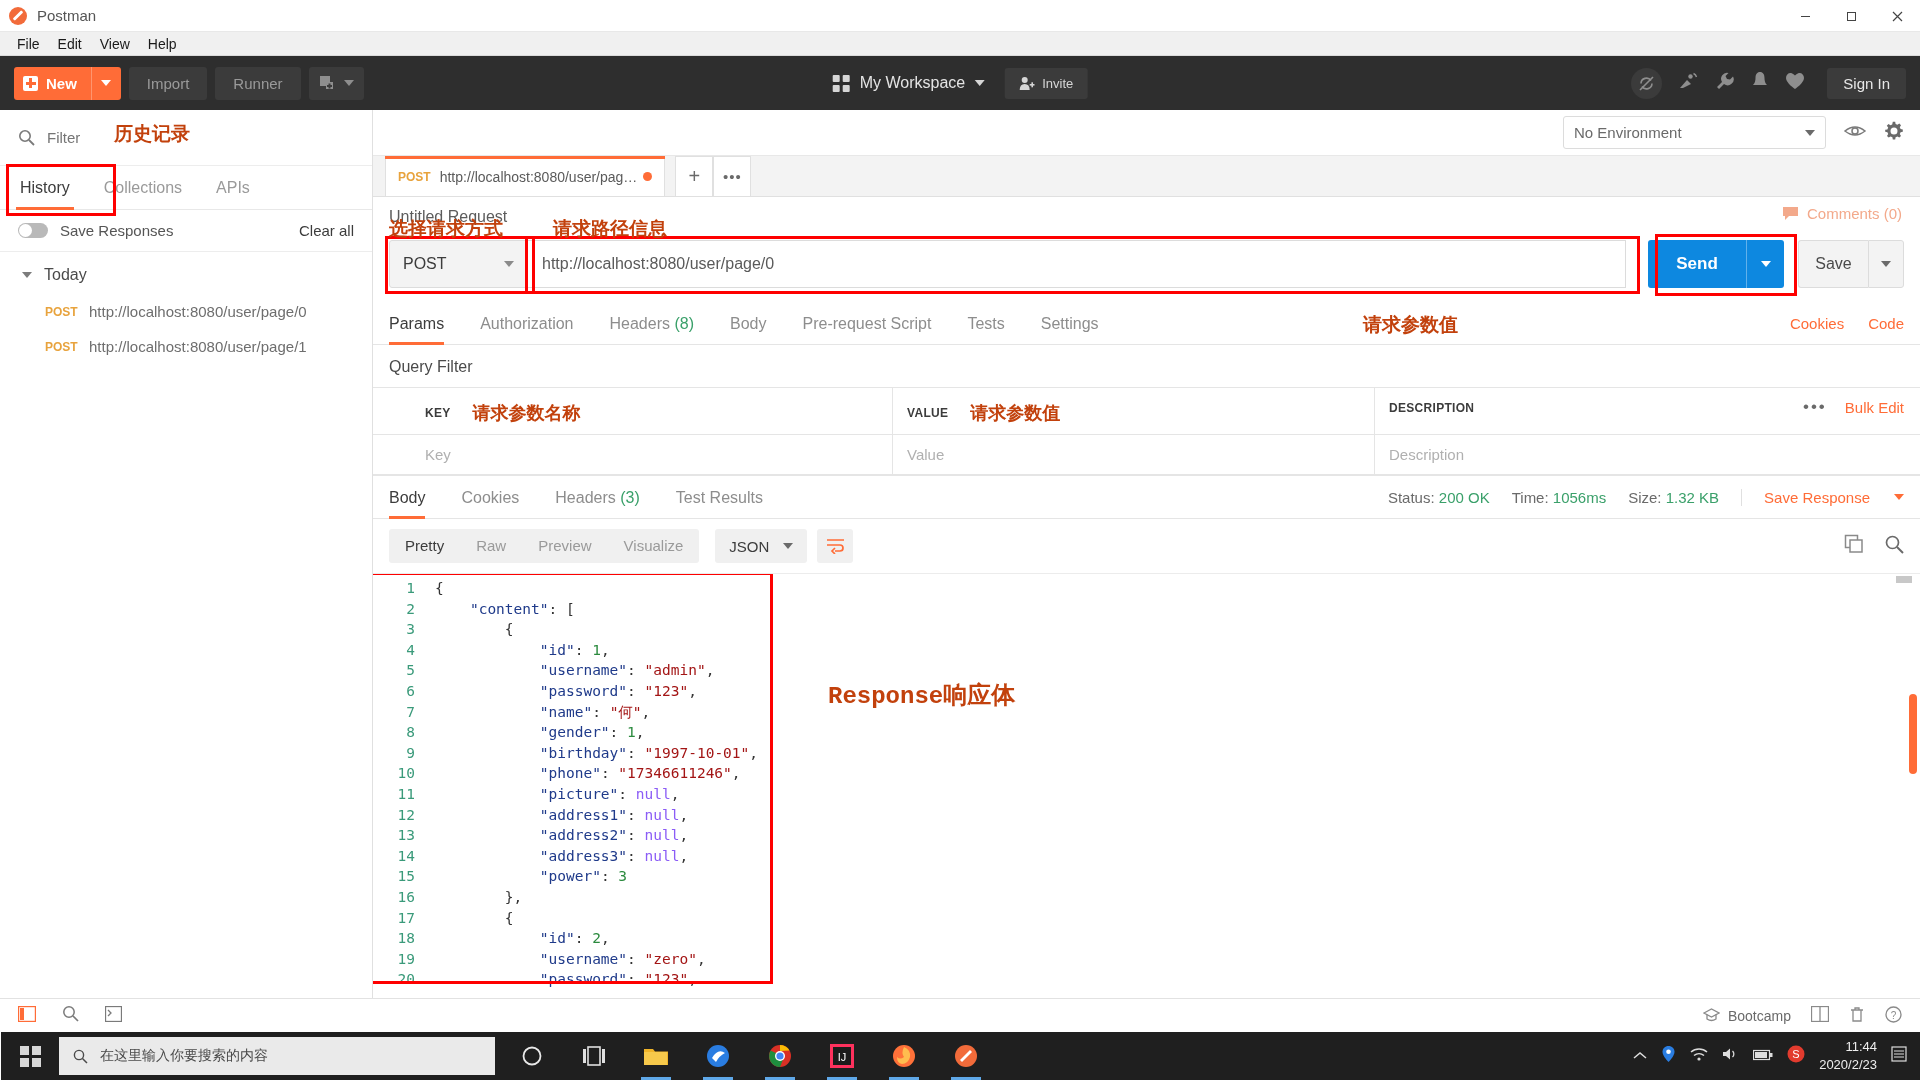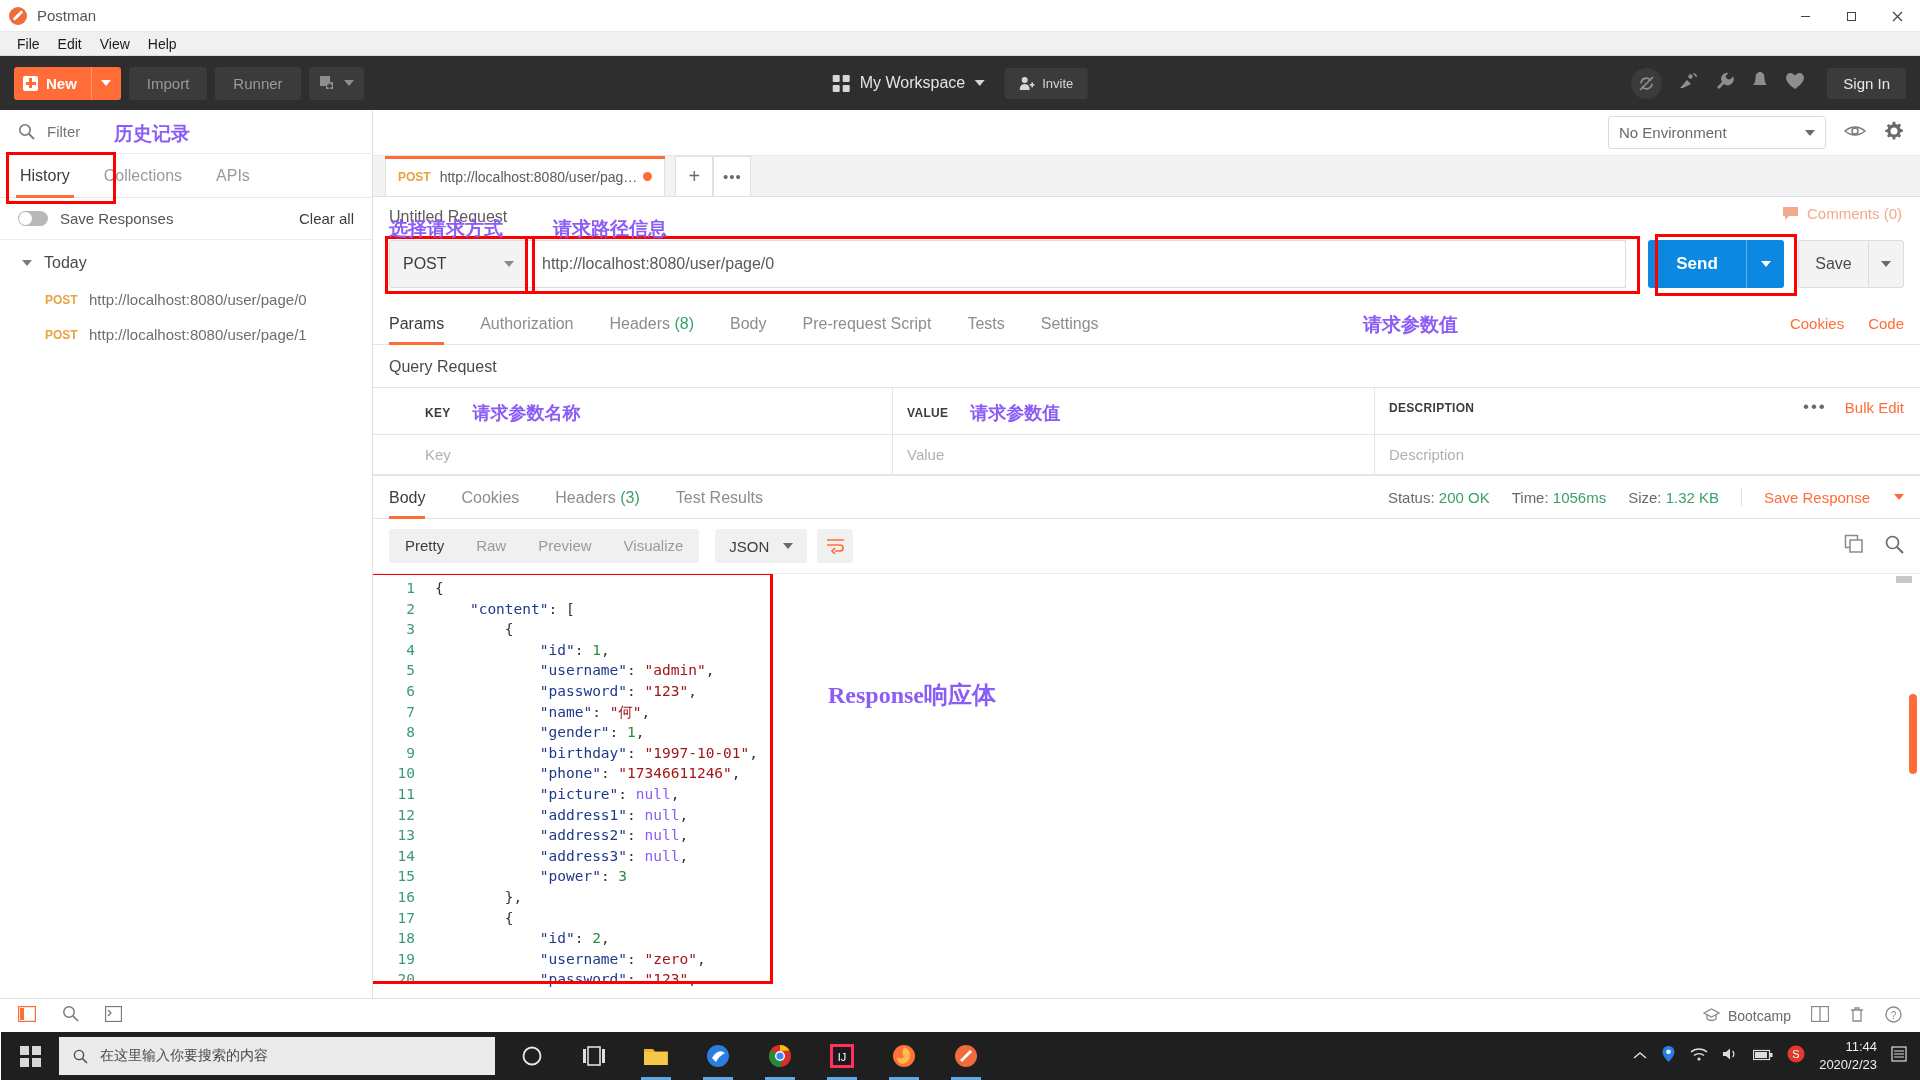--- a/index.html
+++ b/index.html
@@ -106,30 +106,30 @@
     background: #3b3b3b; color: #e8e8e8; font-size: 15px; padding: 7px 16px;
     border-radius: 3px; margin-left: 6px;
   }
 
   
   .app-body { display: flex; height: calc(1080px - 32px - 24px - 54px - 34px - 48px); }
 
   
   .sidebar { width: 373px; border-right: 1px solid #e0e0e0; background: #fff; position: relative; }
   .filter-row {
-    height: 44px; display: flex; align-items: center; padding: 0 18px;
+    height: 56px; display: flex; align-items: center; padding: 0 18px;
     border-bottom: 1px solid #ededed; position: relative;
   }
   .filter-input {
     border: none; outline: none; font-size: 15px; color: #9b9b9b; margin-left: 12px; flex: 1;
     background: transparent; font-family: inherit;
   }
   .ann-red {
-    color: #8b5cf6; font-weight: bold; font-size: 19px; position: absolute;
-    font-family: Liberation Serif, serif; white-space: nowrap; z-index: 60;
+    color: #c2410c; font-weight: bold; font-size: 19px; position: absolute;
+    font-family: Liberation Mono, monospace; white-space: nowrap; z-index: 60;
   }
   .side-tabs { display: flex; border-bottom: 1px solid #e8e8e8; position: relative; }
   .side-tab {
     padding: 13px 0 12px; margin-right: 34px; font-size: 16px; color: #9a9a9a; position: relative;
   }
   .side-tab:first-child { margin-left: 20px; }
   .side-tab.active { color: #3c3c3c; }
   .side-tab.active::after {
     content:""; position:absolute; left:-4px; right:-4px; bottom:-1px; height:3px; background:#ff6c37;
   }
@@ -156,21 +156,21 @@
   .hist-method { font-size: 12px; font-weight: bold; color: #e8a33d; width: 44px; }
   .hist-url { font-size: 15px; color: #6e6e6e; }
 
   
   .main { flex: 1; display: flex; flex-direction: column; min-width: 0; position: relative; }
   .env-bar {
     height: 46px; display: flex; align-items: center; justify-content: flex-end;
     padding-right: 16px; border-bottom: 1px solid #e8e8e8; background: #fff;
   }
   .env-select {
-    width: 218px; height: 33px; border: 1px solid #dcdcdc; border-radius: 3px;
+    width: 263px; height: 33px; border: 1px solid #dcdcdc; border-radius: 3px;
     display: flex; align-items: center; padding: 0 10px; font-size: 15px; color: #6a6a6a;
   }
   .eye-icon, .gear-icon { margin-left: 18px; }
 
   .tab-bar { height: 41px; display: flex; align-items: flex-end; background: #f3f3f3;
              border-bottom: 1px solid #e0e0e0; padding-left: 12px; }
   .req-tab {
     display: flex; align-items: center; height: 40px; padding: 0 12px; background: #fff;
     border: 1px solid #e0e0e0; border-bottom: none; position: relative; border-radius: 2px 2px 0 0;
   }
@@ -540,21 +540,21 @@
       <div class="rtab">Pre-request Script</div>
       <div class="rtab">Tests</div>
       <div class="rtab">Settings</div>
       <span class="ann-red" style="left:990px; top:10px;">请求参数值</span>
       <div class="rt-right">
         <span>Cookies</span>
         <span>Code</span>
       </div>
     </div>
 
-    <div class="qp-title">Query Request</div>
+    <div class="qp-title">Query Filter</div>
 
     <div class="params-table">
       <div class="ptr">
         <div class="pcell chk"></div>
         <div class="pcell k">
           <span class="hdr-lbl">KEY</span>
           <span class="ann-red" style="position:relative;left:18px;top:2px;font-size:18px;">请求参数名称</span>
         </div>
         <div class="pcell v">
           <span class="hdr-lbl">VALUE</span>

